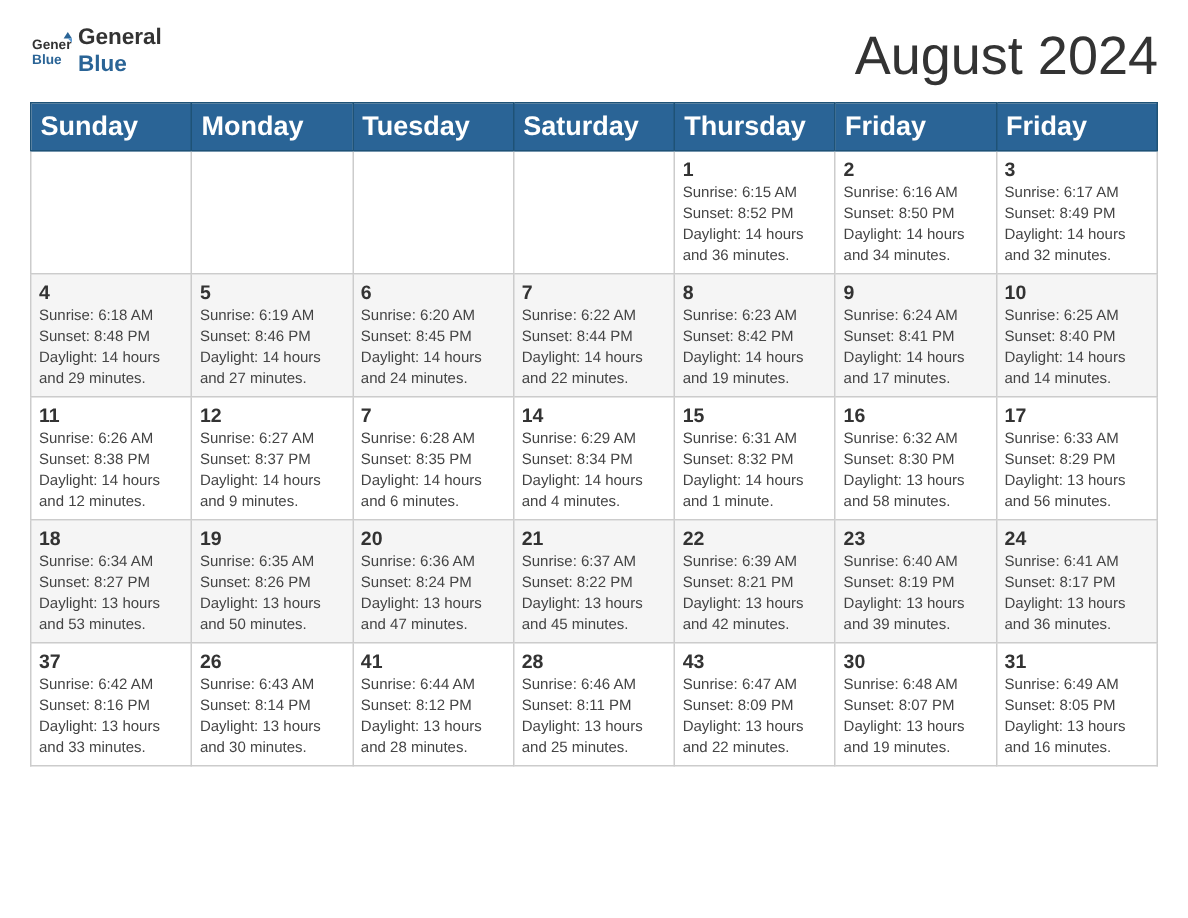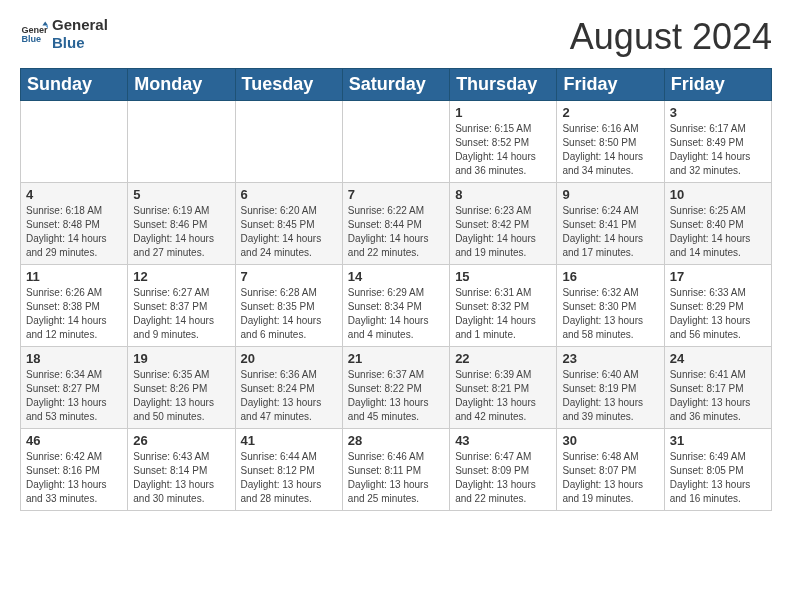--- a/index.html
+++ b/index.html
@@ -223,21 +223,21 @@
             <span class="day-number">23</span>
             <div class="day-info">Sunrise: 6:40 AM<br>Sunset: 8:19 PM<br>Daylight: 13 hours and 39 minutes.</div>
           </td>
           <td>
             <span class="day-number">24</span>
             <div class="day-info">Sunrise: 6:41 AM<br>Sunset: 8:17 PM<br>Daylight: 13 hours and 36 minutes.</div>
           </td>
         </tr>
         <tr>
           <td>
-            <span class="day-number">46</span>
+            <span class="day-number">37</span>
             <div class="day-info">Sunrise: 6:42 AM<br>Sunset: 8:16 PM<br>Daylight: 13 hours and 33 minutes.</div>
           </td>
           <td>
             <span class="day-number">26</span>
             <div class="day-info">Sunrise: 6:43 AM<br>Sunset: 8:14 PM<br>Daylight: 13 hours and 30 minutes.</div>
           </td>
           <td>
             <span class="day-number">41</span>
             <div class="day-info">Sunrise: 6:44 AM<br>Sunset: 8:12 PM<br>Daylight: 13 hours and 28 minutes.</div>
           </td>

